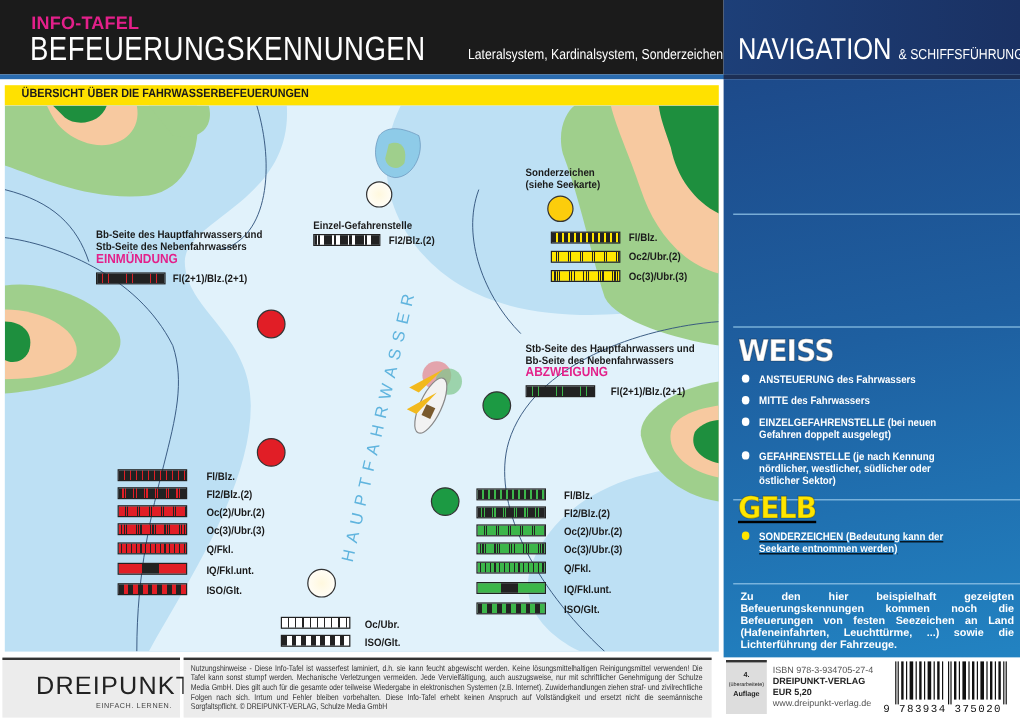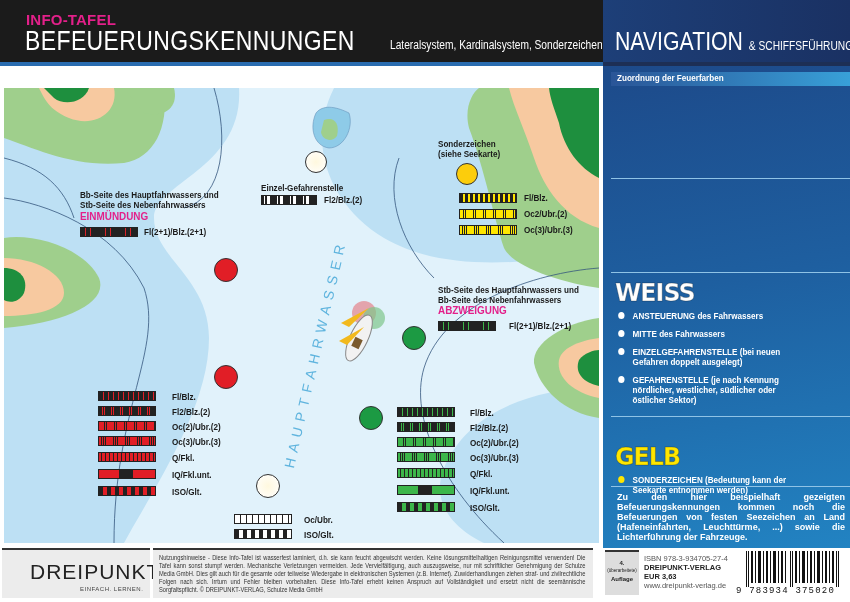--- a/index.html
+++ b/index.html
@@ -62,20 +62,23 @@
 
   <div class="hdr-left"></div>
   <div class="hdr-right"></div>
   <div class="hdr-stripe"></div>
   <div class="hdr-stripe2"></div>
   <div class="info-tafel">INFO-TAFEL</div>
   <div class="main-title">BEFEUERUNGSKENNUNGEN</div>
   <div class="subtitle">Lateralsystem, Kardinalsystem, Sonderzeichen</div>
   <div class="nav-title"><span>NAVIGATION</span> <small>&amp; SCHIFFSFÜHRUNG</small></div>
 
+  <div class="map-bar">
+      <span>ÜBERSICHT ÜBER DIE FAHRWASSERBEFEUERUNGEN</span>
+    </div>
   <div class="map">
     <svg class="bg" width="595" height="455" viewBox="0 0 595 455">
 
       <path d="M235 0 L330 0 C300 60 330 120 380 150 C440 185 520 175 595 165 L595 300 C520 300 460 330 440 380 C420 430 480 455 480 455 L120 455 C150 400 205 320 205 250 C205 190 150 170 150 130 C150 95 240 80 235 0 Z" fill="#e1f2fb"></path>
 
       <path d="M0 0 L160 0 C165 40 150 70 120 75 C70 80 30 60 0 50 Z" fill="#9fcf8c"></path>
       <path d="M35 0 L110 0 C115 25 90 40 65 30 C45 22 40 10 35 0Z" fill="#f7c9a0"></path>
       <path d="M40 0 L85 0 C80 15 60 18 50 10Z" fill="#1e8f3e"></path>
       <path d="M120 0 L170 0 C175 20 160 30 140 25 Z" fill="#9fcf8c"></path>
 
@@ -176,38 +179,35 @@
     <div class="lbl" style="left:466px; top:415px;">ISO/Glt.</div>
 
     <div class="buoy" style="left:252px; top:386px; width:24px; height:24px; background:radial-gradient(#fff8de,#fff);"></div>
     <div class="bar" style="left:230px; top:426px; width:58px; background:repeating-linear-gradient(90deg,#fff 0 5px,#222 5px 6px);"></div>
     <div class="lbl" style="left:300px; top:427px;">Oc/Ubr.</div>
     <div class="bar" style="left:230px; top:441px; width:58px; background:repeating-linear-gradient(90deg,#222 0 4px,#fff 4px 8px);"></div>
     <div class="lbl" style="left:300px; top:442px;">ISO/Glt.</div>
   </div>
 
   <div class="panel">
-    <div class="panel-sub">
-        <span>Zuordnung der Feuerfarben</span>
-      </div>
 
     <div class="divider" style="top:112px;"></div>
 
     <div class="divider" style="top:206px;"></div>
 
     <div class="sec" style="top:212px;">
       <div class="sec-title" style="color:#fff;">WEISS</div>
       <div class="item" style="margin-top:4px;"><span class="dot" style="background:#fff;"></span><span>ANSTEUERUNG des Fahrwassers</span></div>
       <div class="item"><span class="dot" style="background:#fff;"></span><span>MITTE des Fahrwassers</span></div>
       <div class="item" style="width:215px;"><span class="dot" style="background:#fff;"></span><span>EINZELGEFAHRENSTELLE (bei neuen Gefahren doppelt ausgelegt)</span></div>
       <div class="item" style="width:215px;"><span class="dot" style="background:#fff;"></span><span>GEFAHRENSTELLE (je nach Kennung nördlicher, westlicher, südlicher oder östlicher Sektor)</span></div>
     </div>
     <div class="divider" style="top:350px;"></div>
 
-    <div class="sec" style="top:376px;">
+    <div class="sec" style="top:343px;text-decoration:underline;">
       <div class="sec-title" style="color:#ffe600;">GELB</div>
       <div class="item" style="margin-top:4px; width:215px;"><span class="dot" style="background:#ffe600;"></span><span>SONDERZEICHEN (Bedeutung kann der Seekarte entnommen werden)</span></div>
     </div>
     <div class="divider" style="top:420px;"></div>
 
     <div class="hinweis" style="top:426px;">
       <p>Zu den hier beispielhaft gezeigten Befeuerungskennungen kommen noch die Befeuerungen von festen Seezeichen an Land (Hafeneinfahrten, Leuchttürme, ...) sowie die Lichterführung der Fahrzeuge.</p>
     </div>
   </div>
 
@@ -220,21 +220,21 @@
         <span>Nutzungshinweise - Diese Info-Tafel ist wasserfest laminiert, d.h. sie kann feucht abgewischt werden. Keine lösungsmittelhaltigen Reinigungsmittel verwenden! Die Tafel kann sonst stumpf werden. Mechanische Verletzungen vermeiden. Jede Vervielfältigung, auch auszugsweise, nur mit schriftlicher Genehmigung der Schulze Media GmbH. Dies gilt auch für die gesamte oder teilweise Wiedergabe in elektronischen Systemen (z.B. Internet). Zuwiderhandlungen ziehen straf- und zivilrechtliche Folgen nach sich. Irrtum und Fehler bleiben vorbehalten. Diese Info-Tafel erhebt keinen Anspruch auf Vollständigkeit und ersetzt nicht die seemännische Sorgfaltspflicht. © DREIPUNKT-VERLAG, Schulze Media GmbH</span>
       </div>
     <div class="aufl">
       <div>4.</div>
       <div style="font-size:4.5px; font-weight:normal;">(überarbeitete)</div>
       <div>Auflage</div>
     </div>
     <div class="isbn">
       <div>ISBN  978-3-934705-27-4</div>
       <div><b>DREIPUNKT-VERLAG</b></div>
-      <div><b>EUR 3,63</b></div>
+      <div><b>EUR 5,20</b></div>
       <div>www.dreipunkt-verlag.de</div>
     </div>
     <svg class="barcode" viewBox="0 0 105 44">
       <rect width="105" height="44" fill="#fff"></rect>
       <g fill="#111">
         <rect x="6" y="0" width="1" height="36"></rect>
           <rect x="8" y="0" width="1" height="36"></rect>
           <rect x="11" y="0" width="2" height="32"></rect>
           <rect x="15" y="0" width="1" height="32"></rect>
           <rect x="18" y="0" width="3" height="32"></rect>

